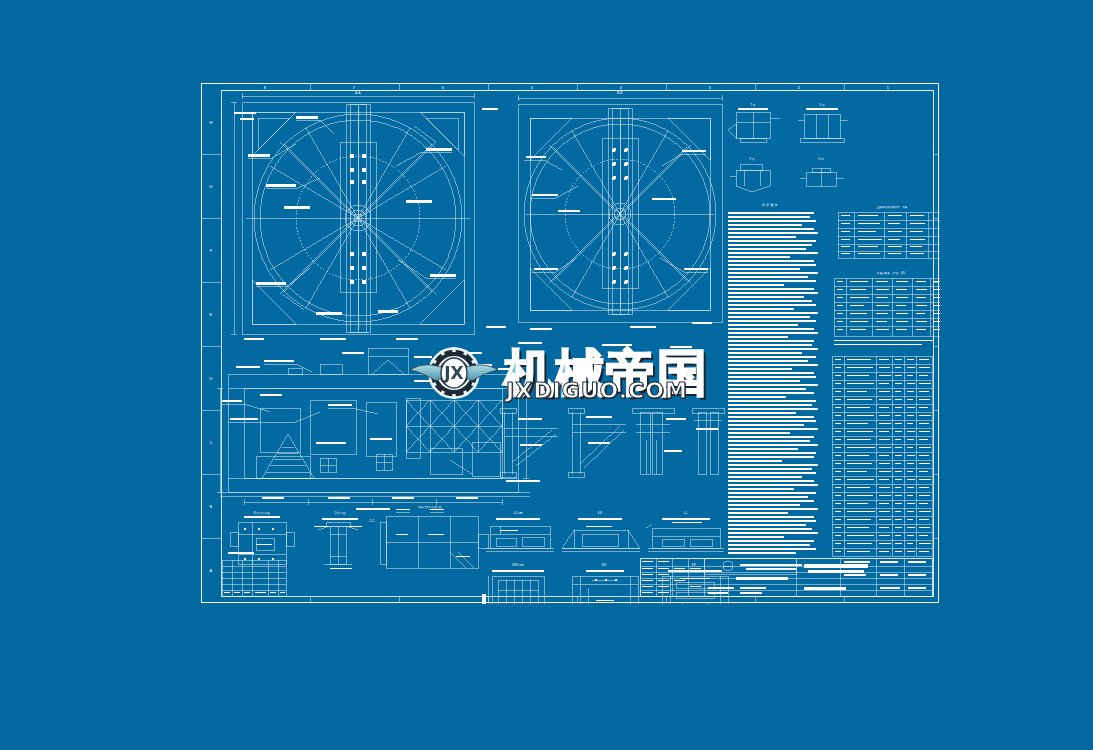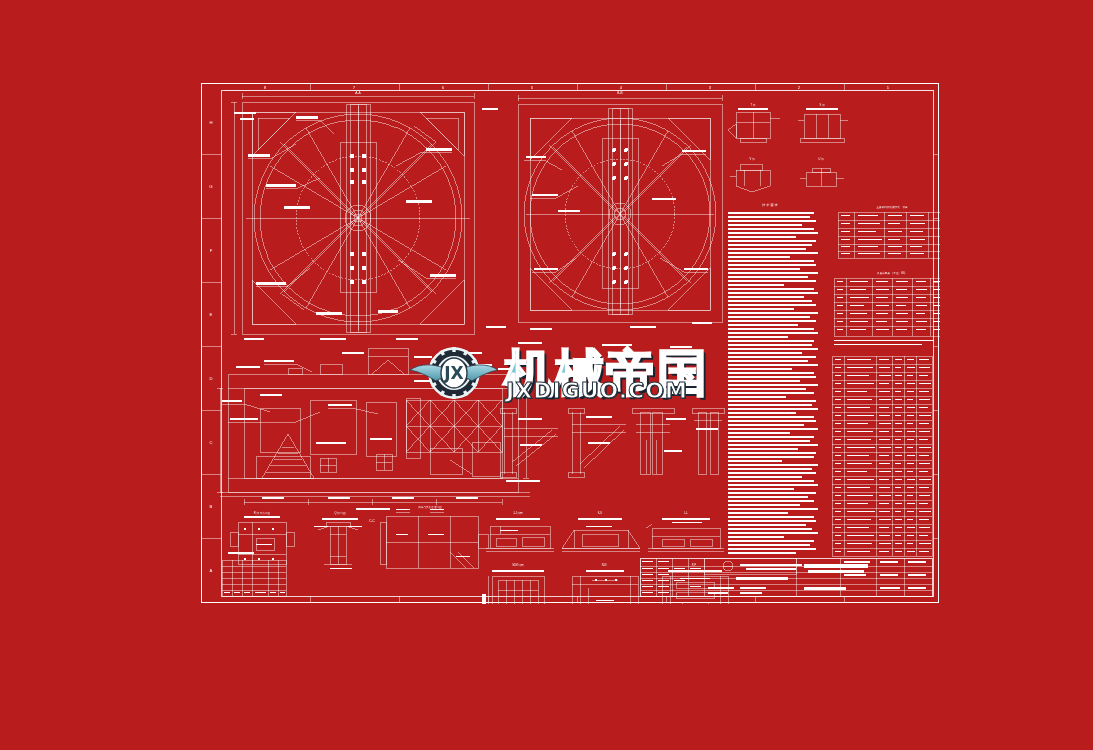--- a/index.html
+++ b/index.html
@@ -2,21 +2,21 @@
 <html><head>
 <meta charset="utf-8">
 <title>CAD Drawing Viewer</title>
 <style>
   html,body{margin:0;padding:0;background:#252a33;}
   body{
     width:1093px;height:750px;overflow:hidden;position:relative;
     font-family:"Liberation Sans",sans-serif;
   }
   
-  #canvas{position:absolute;left:0;top:0;width:1093px;height:750px;background:#b91c1c;text-decoration:underline;}
+  #canvas{position:absolute;left:0;top:0;width:1093px;height:750px;background:#0369a1;text-decoration:underline;}
   #sheet{position:absolute;left:200px;top:82px;width:740px;height:522px;}
   #sheet svg{display:block;}
   .ln{stroke:#ffffff;fill:none;}
   .thin{stroke-width:.45;}
   .med{stroke-width:.8;}
   .thick{stroke-width:1.5;}
   .fillw{fill:#ffffff;stroke:none;}
   
   .txt{fill:#ffffff;font-family:"Liberation Sans",sans-serif;}
   .t25{font-size:2.6px;}

